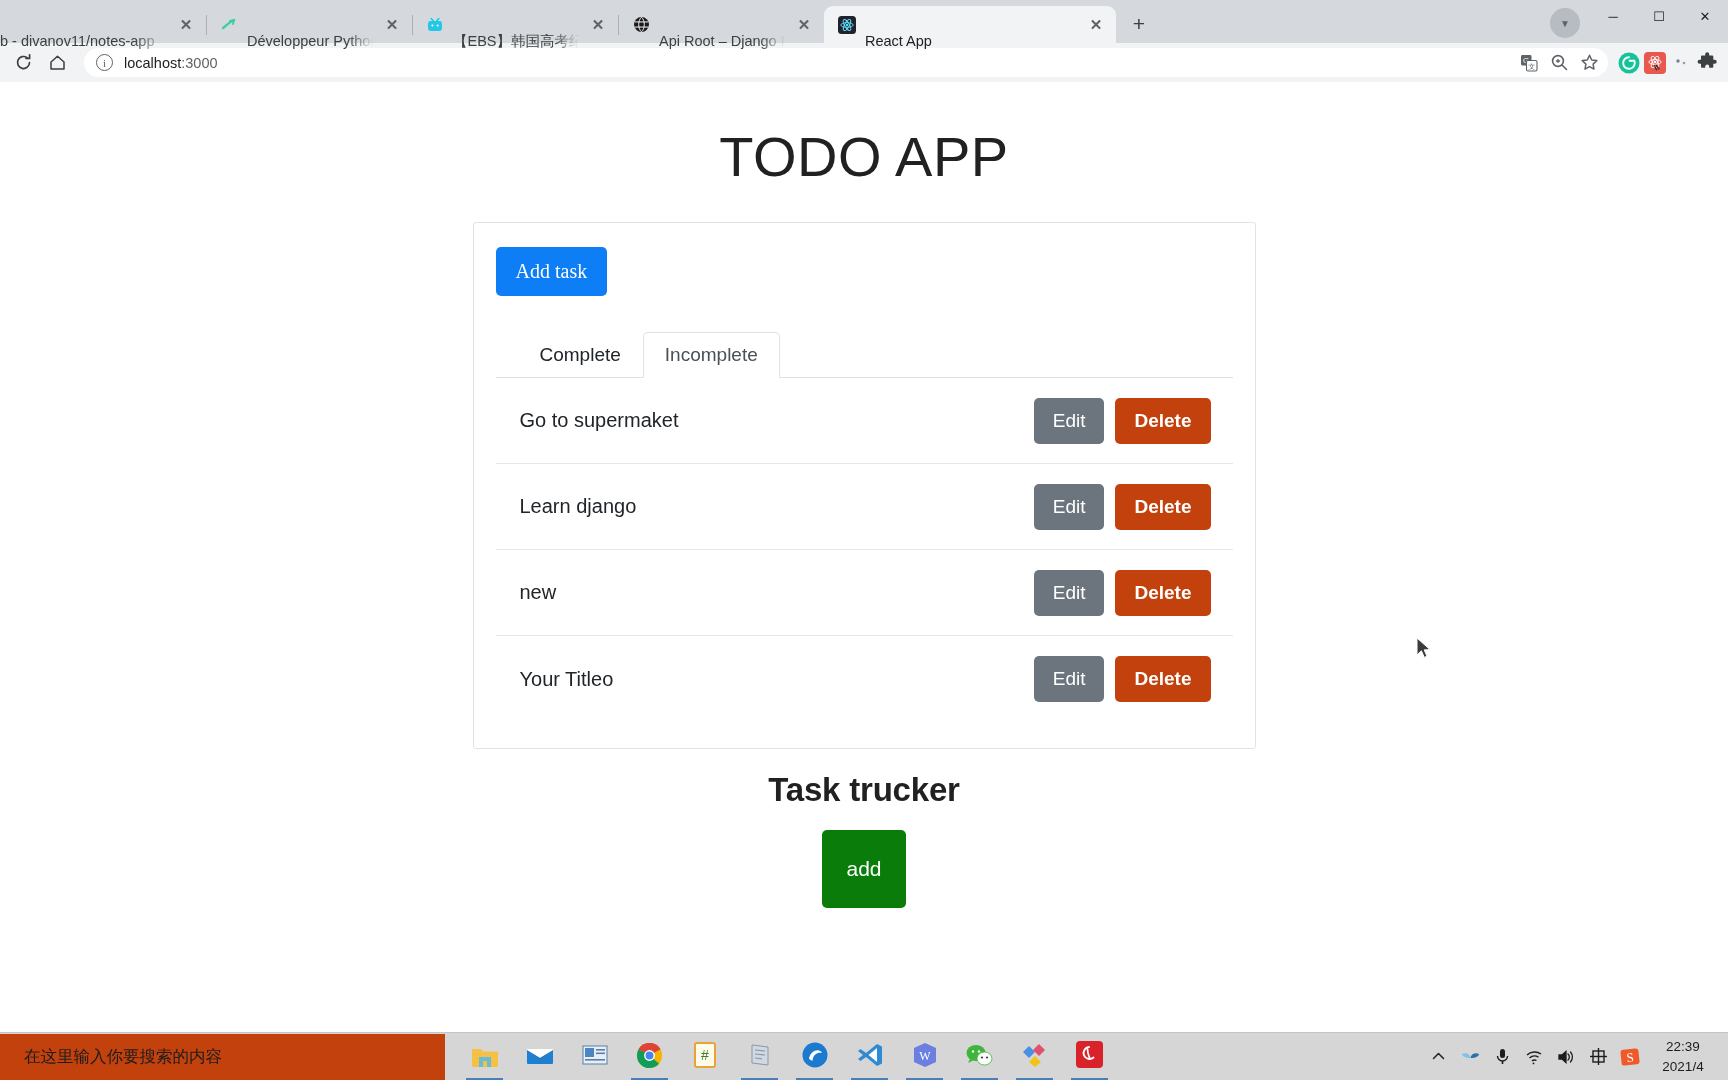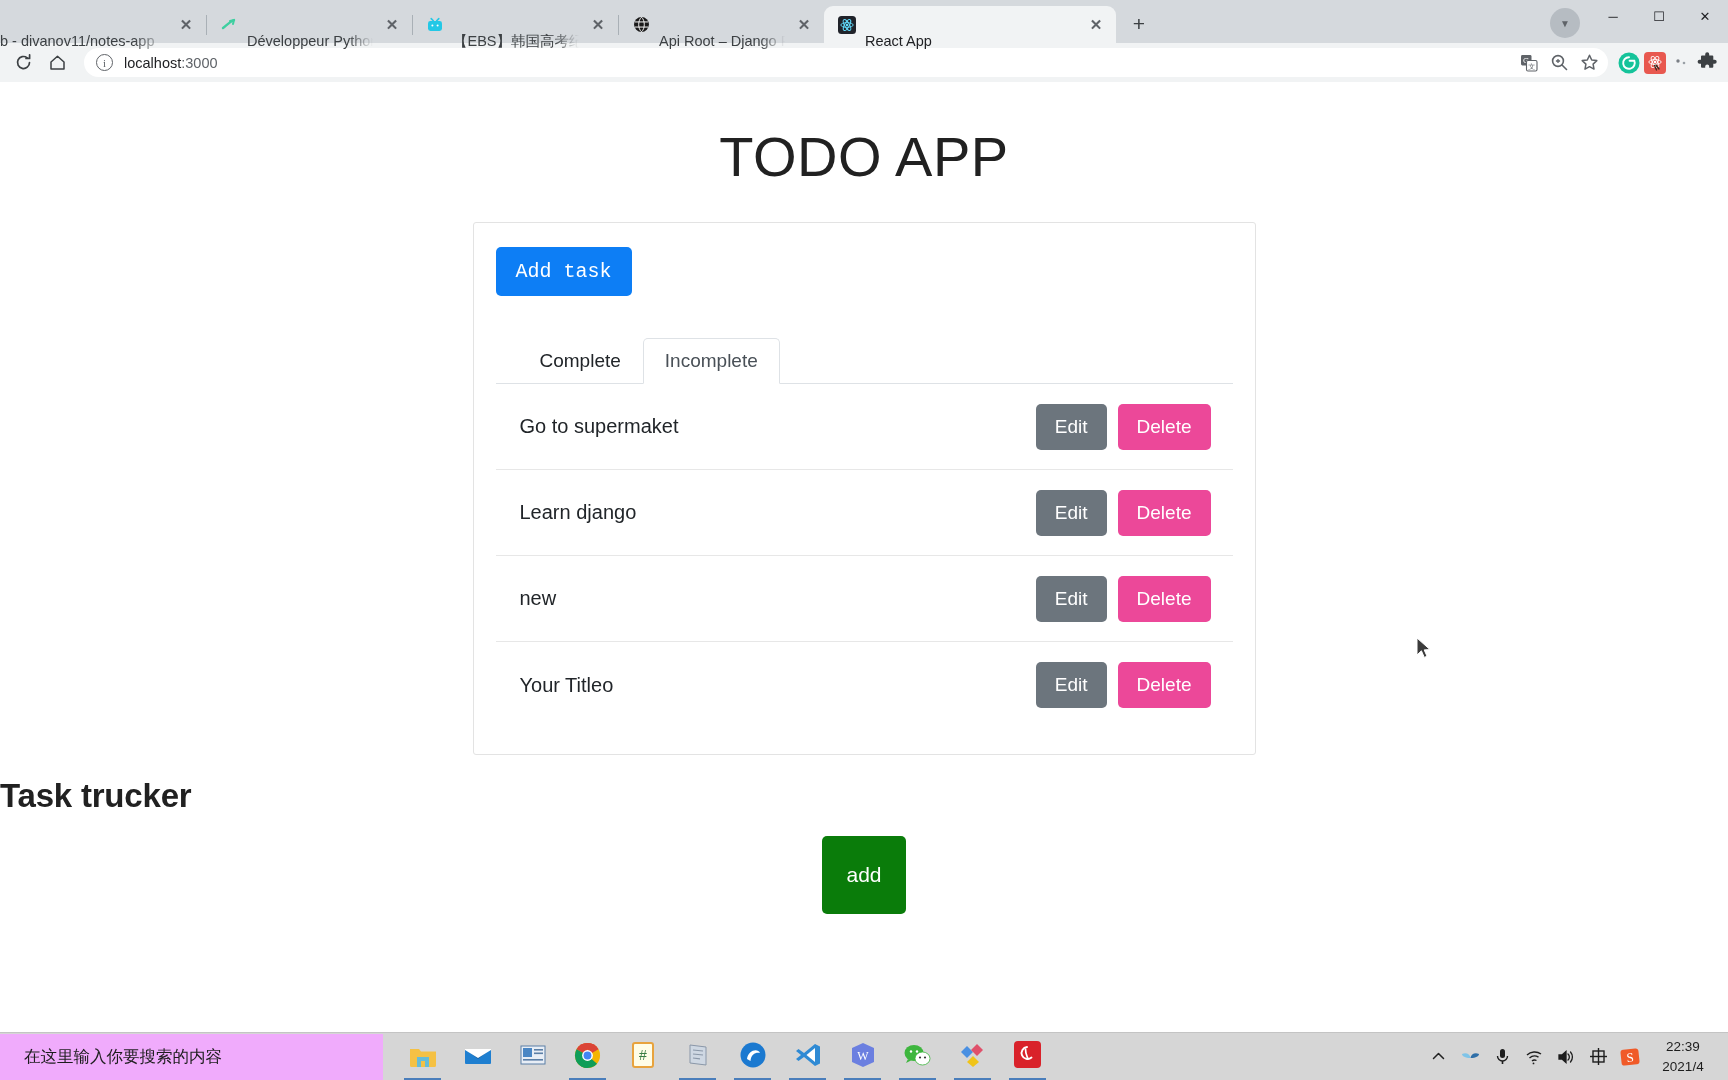--- a/index.html
+++ b/index.html
@@ -160,23 +160,23 @@
     border-radius: 3px;
     padding: 22px 22px 26px;
   }
   .add-task-btn {
     display: inline-block;
     background: #0d7ef5;
     color: #ffffff;
     border: none;
     border-radius: 5px;
     font-size: 20px;
-    font-family: Liberation Mono, monospace;
+    font-family: Liberation Serif, serif;
     padding: 13px 20px;
-    margin: 2px 0 8px 0;
+    margin: 2px 0 2px 0;
     cursor: pointer;
   }
   .tabs-row {
     display: flex;
     align-items: flex-end;
     margin-top: 34px;
     border-bottom: 1px solid #dee2e6;
     padding-left: 22px;
   }
   .ttab {
@@ -211,23 +211,24 @@
   .btn-edit, .btn-delete {
     border: none;
     border-radius: 5px;
     font-size: 19px;
     font-family: "Liberation Sans", sans-serif;
     color: #ffffff;
     padding: 12px 19px;
     cursor: pointer;
   }
   .btn-edit { background: #6c757d; }
-  .btn-delete { background: #ec4899; }
+  .btn-delete { background: #c2410c; font-weight: bold; }
 
   .subtitle {
+    text-align: center;
     font-size: 33px;
     font-weight: 700;
     color: #212121;
     margin-top: 22px;
     letter-spacing: -0.2px;
   }
   .add-btn {
     display: block;
     margin: 21px auto 0;
     background: #0a7c0a;
@@ -250,23 +251,23 @@
   
   .taskbar {
     height: 48px;
     background: #d6d6d6;
     display: flex;
     align-items: center;
     flex: none;
     border-top: 1px solid #c4c4c4;
   }
   .tb-search {
-    width: 383px;
+    width: 445px;
     height: 46px;
-    background: #f0abfc;
+    background: #c2410c;
     display: flex;
     align-items: center;
     padding-left: 24px;
     flex: none;
   }
   .tb-search-text { font-size: 16.5px; color: #1d1d1d; }
   .tb-apps { display: flex; align-items: center; gap: 0; padding-left: 12px; }
   .tb-app {
     width: 55px; height: 48px;
     display: flex; align-items: flex-start; justify-content: center;

